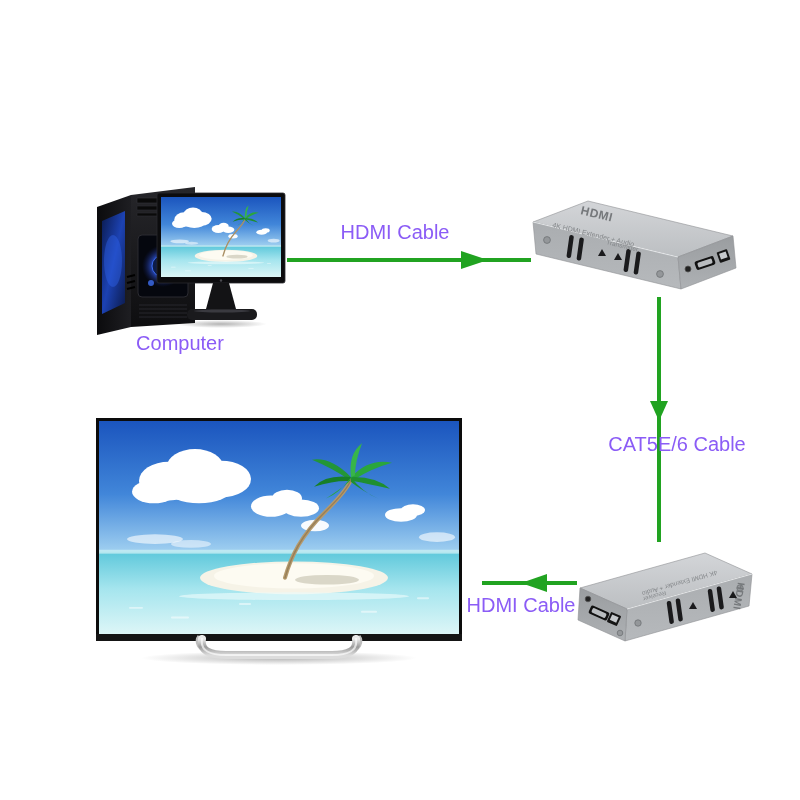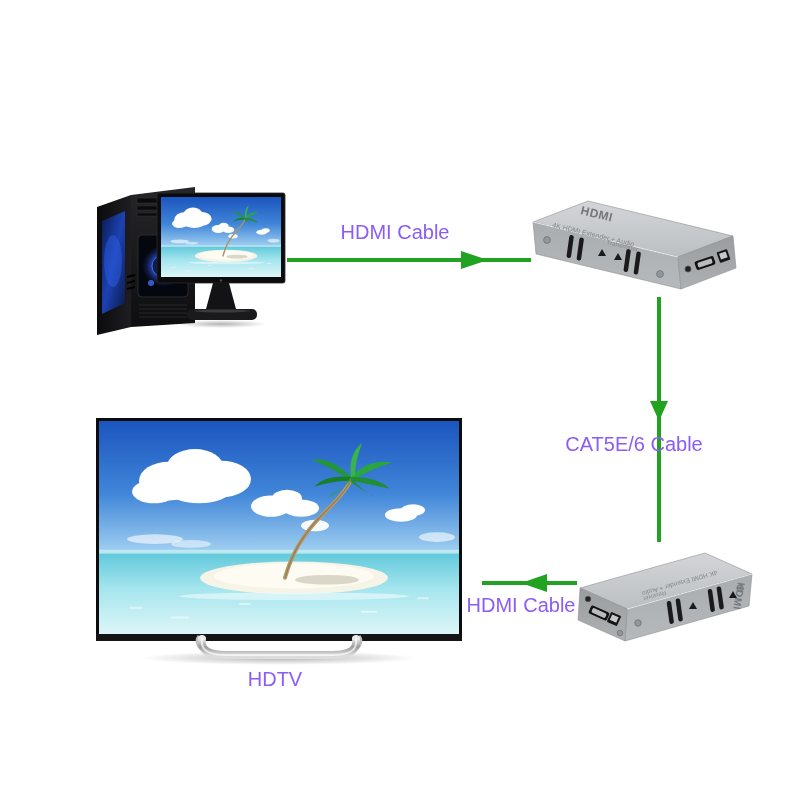--- a/index.html
+++ b/index.html
@@ -152,34 +152,34 @@
     <svg class="abs" style="left:64px;top:8px;" width="128" height="137" viewBox="0 0 128 137">
       <rect x="0" y="0" width="128" height="90" rx="2" fill="#0c0c0e" stroke="#2a2a2e" stroke-width="0.8"></rect>
       <use href="#beach-scene" x="4" y="4" width="120" height="80"></use>
       <circle cx="64" cy="87.5" r="1.2" fill="#4a4a50"></circle>
       <polygon points="56,90 72,90 79,116 49,116" fill="#131315"></polygon>
       <rect x="30" y="116" width="70" height="11" rx="5" fill="#1a1a1d"></rect>
       <ellipse cx="65" cy="118" rx="28" ry="1.5" fill="#3a3a40"></ellipse>
       <ellipse cx="64" cy="131" rx="46" ry="4" fill="url(#shadowGrad)"></ellipse>
     </svg>
   </div>
+  <div class="lbl" style="left:100px;top:332px;width:160px;">Computer</div>
 
   <svg class="abs" style="left:96px;top:418px;" width="366" height="248" viewBox="0 0 366 248">
     <ellipse cx="183" cy="240" rx="138" ry="7" fill="url(#shadowGrad)"></ellipse>
     <rect x="0" y="0" width="366" height="223" fill="#0c0c0c"></rect>
     <use href="#beach-scene" x="3" y="3" width="360" height="213"></use>
     <rect x="0" y="216" width="366" height="7" fill="#151515"></rect>
     <g>
       <path d="M103,218 a7,8 0 0 0 7,13" fill="none" stroke="#bdbdbd" stroke-width="3"></path>
       <path d="M263,218 a7,8 0 0 1 -7,13" fill="none" stroke="#bdbdbd" stroke-width="3"></path>
       <path d="M106,221 C104,233 114,237 130,237 L236,237 C252,237 262,233 260,221" fill="none" stroke="url(#chromeGrad)" stroke-width="8" stroke-linecap="round"></path>
       <path d="M106,221 C104,233 114,237 130,237 L236,237 C252,237 262,233 260,221" fill="none" stroke="#ffffff" stroke-width="2" stroke-linecap="round" opacity="0.65"></path>
     </g>
   </svg>
-  <div class="lbl" style="left:205px;top:668px;width:140px;">HDTV</div>
 
   <svg class="abs" style="left:528px;top:196px;" width="212" height="102" viewBox="0 0 212 102">
     <polygon points="5,26 60,5 205,40 150,61" fill="url(#grayTop)" stroke="#8e9194" stroke-width="0.6"></polygon>
     <polygon points="5,26 150,61 153,93 8,58" fill="url(#grayFront)" stroke="#8e9194" stroke-width="0.6"></polygon>
     <polygon points="150,61 205,40 208,72 153,93" fill="url(#grayEnd)" stroke="#8e9194" stroke-width="0.6"></polygon>
     <line x1="5" y1="26" x2="150" y2="61" stroke="#e3e5e7" stroke-width="1.2"></line>
     <g fill="#1a1a1c">
       <rect x="40" y="39" width="4.5" height="23" rx="2" transform="rotate(8 42 50)"></rect>
       <rect x="50" y="41.5" width="4.5" height="23" rx="2" transform="rotate(8 52 53)"></rect>
       <rect x="97" y="53" width="4.5" height="23" rx="2" transform="rotate(8 99 64)"></rect>
@@ -246,16 +246,16 @@
       <line x1="659" y1="297" x2="659" y2="542" stroke="#21a321" stroke-width="4"></line>
       <polygon points="650,401 668,401 659,421" fill="#21a321"></polygon>
     </g>
     <g>
       <line x1="482" y1="583" x2="577" y2="583" stroke="#21a321" stroke-width="4"></line>
       <polygon points="547,574 547,592 521,583" fill="#21a321"></polygon>
     </g>
   </svg>
 
   <div class="lbl" style="left:315px;top:221px;width:160px;">HDMI Cable</div>
-  <div class="lbl" style="left:544px;top:433px;width:180px;">CAT5E/6 Cable</div>
+  <div class="lbl" style="left:587px;top:433px;width:180px;">CAT5E/6 Cable</div>
   <div class="lbl" style="left:446px;top:594px;width:150px;">HDMI Cable</div>
 
 </div>
 
 </body></html>

